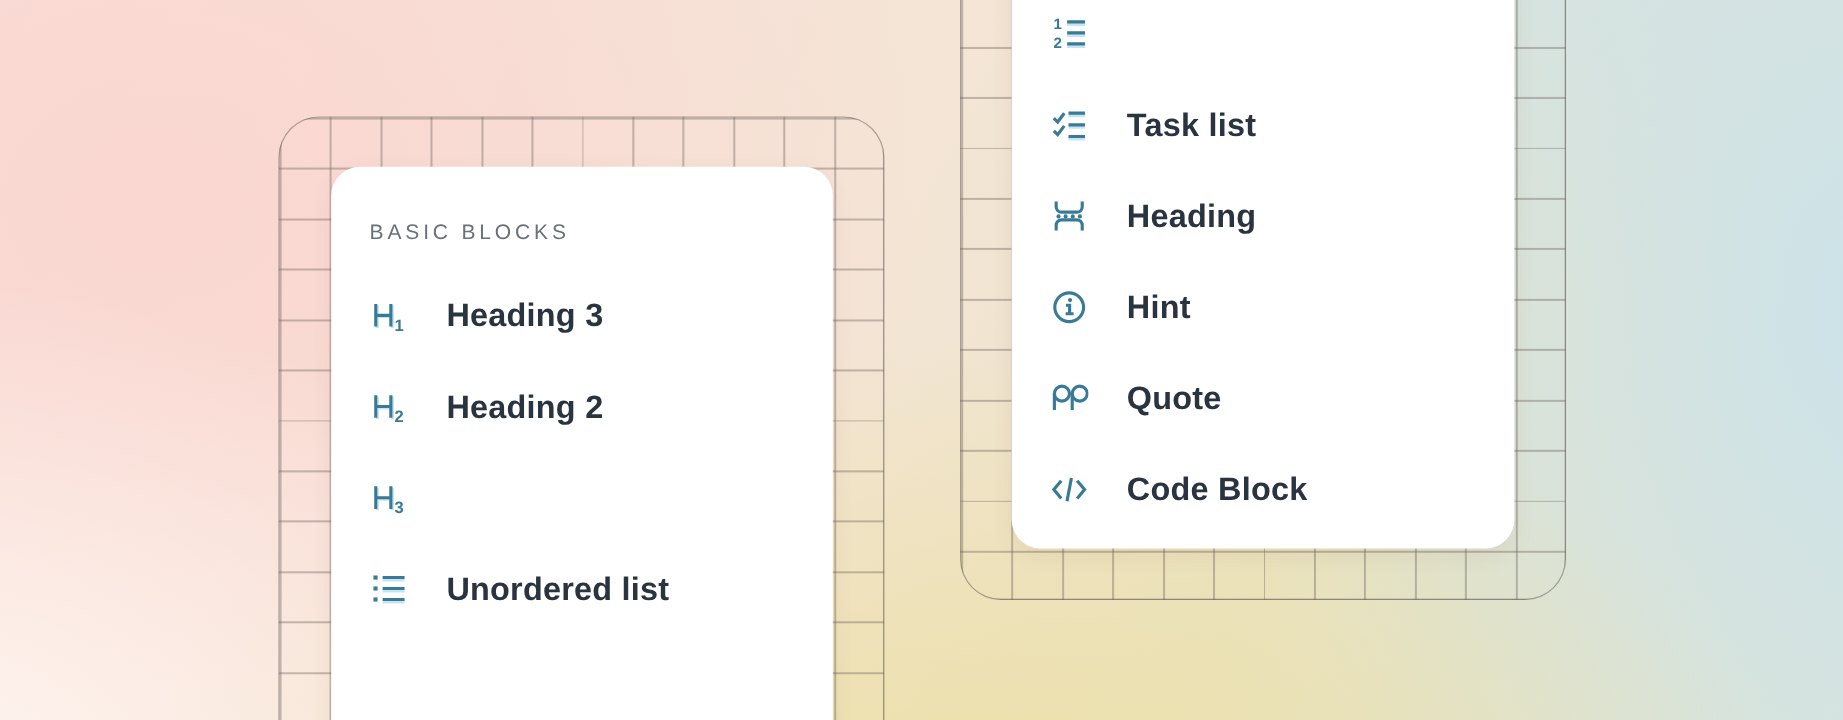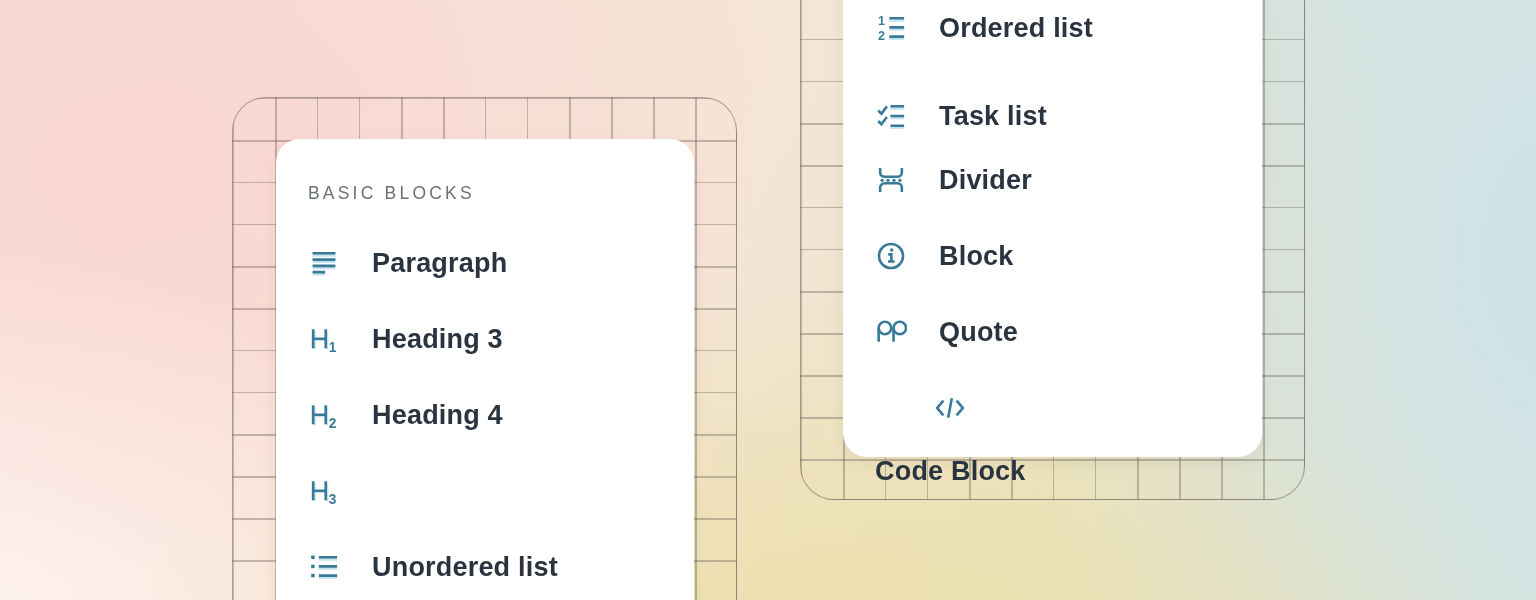--- a/index.html
+++ b/index.html
@@ -54,59 +54,52 @@
   .icn .lt{stroke:var(--teal-lt);stroke-width:2.3;fill:none;}
   .icn .f{fill:var(--teal);}
   .icn text{fill:var(--teal);font-family:"Liberation Sans",sans-serif;font-weight:bold;}
   
   #card-left .row:nth-of-type(2){top:108px;}
   #card-left .row:nth-of-type(3){top:184px;}
   #card-left .row:nth-of-type(4){top:260px;}
   #card-left .row:nth-of-type(5){top:336px;}
   #card-left .row:nth-of-type(6){top:412px;}
   #card-right .row:nth-of-type(1){top:52px;}
-  #card-right .row:nth-of-type(2){top:140px;justify-content:flex-end;}
+  #card-right .row:nth-of-type(2){top:128px;justify-content:flex-end;}
   #card-right .row:nth-of-type(3){top:204px;}
   #card-right .row:nth-of-type(4){top:280px;}
   #card-right .row:nth-of-type(5){top:356px;text-align:right;}
-  #card-right .row:nth-of-type(6){top:432px;flex-direction:column;}
+  #card-right .row:nth-of-type(6){top:432px;}
 </style>
 </head>
 <body>
 
 <div class="grid" id="grid-left"></div>
 <div class="grid" id="grid-right"></div>
 
 <div class="card" id="card-left">
   <div class="section-title">BASIC BLOCKS</div>
 
-  <div class="row">
-    <svg class="icn" viewBox="0 0 28 28">
-      <path class="lt" d="M4 7.3H24 M4 12.8H24 M4 18.3H24 M4 23.8H15"></path>
-      <path class="s" d="M4 5.5H24 M4 11H24 M4 16.5H24 M4 22H15"></path>
-    </svg>
-    <span class="label">Paragraph</span>
-  </div>
 
   <div class="row">
     <svg class="icn" viewBox="0 0 28 28">
       <path class="lt" d="M5.6 6.5V23 M16.6 6.5V23 M5.6 14.8H16.6"></path>
       <path class="s" d="M4.5 5.5V22 M15.5 5.5V22 M4.5 13.8H15.5"></path>
       <text x="21.5" y="25" font-size="12" text-anchor="middle">1</text>
     </svg>
     <span class="label">Heading 3</span>
   </div>
 
   <div class="row">
     <svg class="icn" viewBox="0 0 28 28">
       <path class="lt" d="M5.6 6.5V23 M16.6 6.5V23 M5.6 14.8H16.6"></path>
       <path class="s" d="M4.5 5.5V22 M15.5 5.5V22 M4.5 13.8H15.5"></path>
       <text x="21.5" y="25" font-size="12" text-anchor="middle">2</text>
     </svg>
-    <span class="label">Heading 4</span>
+    <span class="label">Heading 2</span>
   </div>
 
   <div class="row">
     <svg class="icn" viewBox="0 0 28 28">
       <path class="lt" d="M5.6 6.5V23 M16.6 6.5V23 M5.6 14.8H16.6"></path>
       <path class="s" d="M4.5 5.5V22 M15.5 5.5V22 M4.5 13.8H15.5"></path>
       <text x="21.5" y="25" font-size="12" text-anchor="middle">3</text>
     </svg>
   </div>
 
@@ -124,21 +117,20 @@
 
 <div class="card" id="card-right">
 
   <div class="row">
     <svg class="icn" viewBox="0 0 28 28">
       <path class="lt" d="M12.5 7.3H25.5 M12.5 15.3H25.5 M12.5 23.3H25.5"></path>
       <path class="s" d="M12.5 5.5H25.5 M12.5 13.5H25.5 M12.5 21.5H25.5"></path>
       <text x="5.6" y="11" font-size="11" text-anchor="middle">1</text>
       <text x="5.6" y="24.5" font-size="11" text-anchor="middle">2</text>
     </svg>
-    <span class="label">Ordered list</span>
   </div>
 
   <div class="row">
     <svg class="icn" viewBox="0 0 28 28">
       <path class="lt" d="M13.5 7.3H25.5 M13.5 15.8H25.5 M13.5 24.3H25.5"></path>
       <path class="s" d="M13.5 5.5H25.5 M13.5 14H25.5 M13.5 22.5H25.5"></path>
       <path class="s" d="M2.8 9.2 L5.6 12 L10.4 5.6"></path>
       <path class="s" d="M2.8 18.4 L5.6 21.2 L10.4 14.8"></path>
     </svg>
     <span class="label">Task list</span>
@@ -146,30 +138,30 @@
 
   <div class="row">
     <svg class="icn" viewBox="0 0 28 28">
       <path class="s" d="M4.5 3.5 v3.7 a4 4 0 0 0 4 4 h11 a4 4 0 0 0 4 -4 V3.5"></path>
       <path class="s" d="M4.5 24.5 v-3.7 a4 4 0 0 1 4 -4 h11 a4 4 0 0 1 4 4 V24.5"></path>
       <circle class="f" cx="6.2" cy="14.3" r="1.5"></circle>
       <circle class="f" cx="11.4" cy="14.3" r="1.5"></circle>
       <circle class="f" cx="16.6" cy="14.3" r="1.5"></circle>
       <circle class="f" cx="21.8" cy="14.3" r="1.5"></circle>
     </svg>
-    <span class="label">Divider</span>
+    <span class="label">Heading</span>
   </div>
 
   <div class="row">
     <svg class="icn" viewBox="0 0 28 28">
       <circle class="s" cx="14" cy="14" r="10.5"></circle>
       <circle class="f" cx="14.6" cy="8.8" r="1.5"></circle>
       <path class="s" d="M11.6 12.6 H14.3 V18.8 M11.4 18.8 H17.2" stroke-width="1.9"></path>
     </svg>
-    <span class="label">Block</span>
+    <span class="label">Hint</span>
   </div>
 
   <div class="row">
     <svg class="icn" viewBox="0 0 28 28">
       <circle class="s" cx="8.7" cy="10.5" r="5.5"></circle>
       <path class="s" d="M3.2 10.5 V22.5"></path>
       <circle class="s" cx="21.7" cy="10.5" r="5.5"></circle>
       <path class="s" d="M16.2 10.5 V22.5"></path>
     </svg>
     <span class="label">Quote</span>

